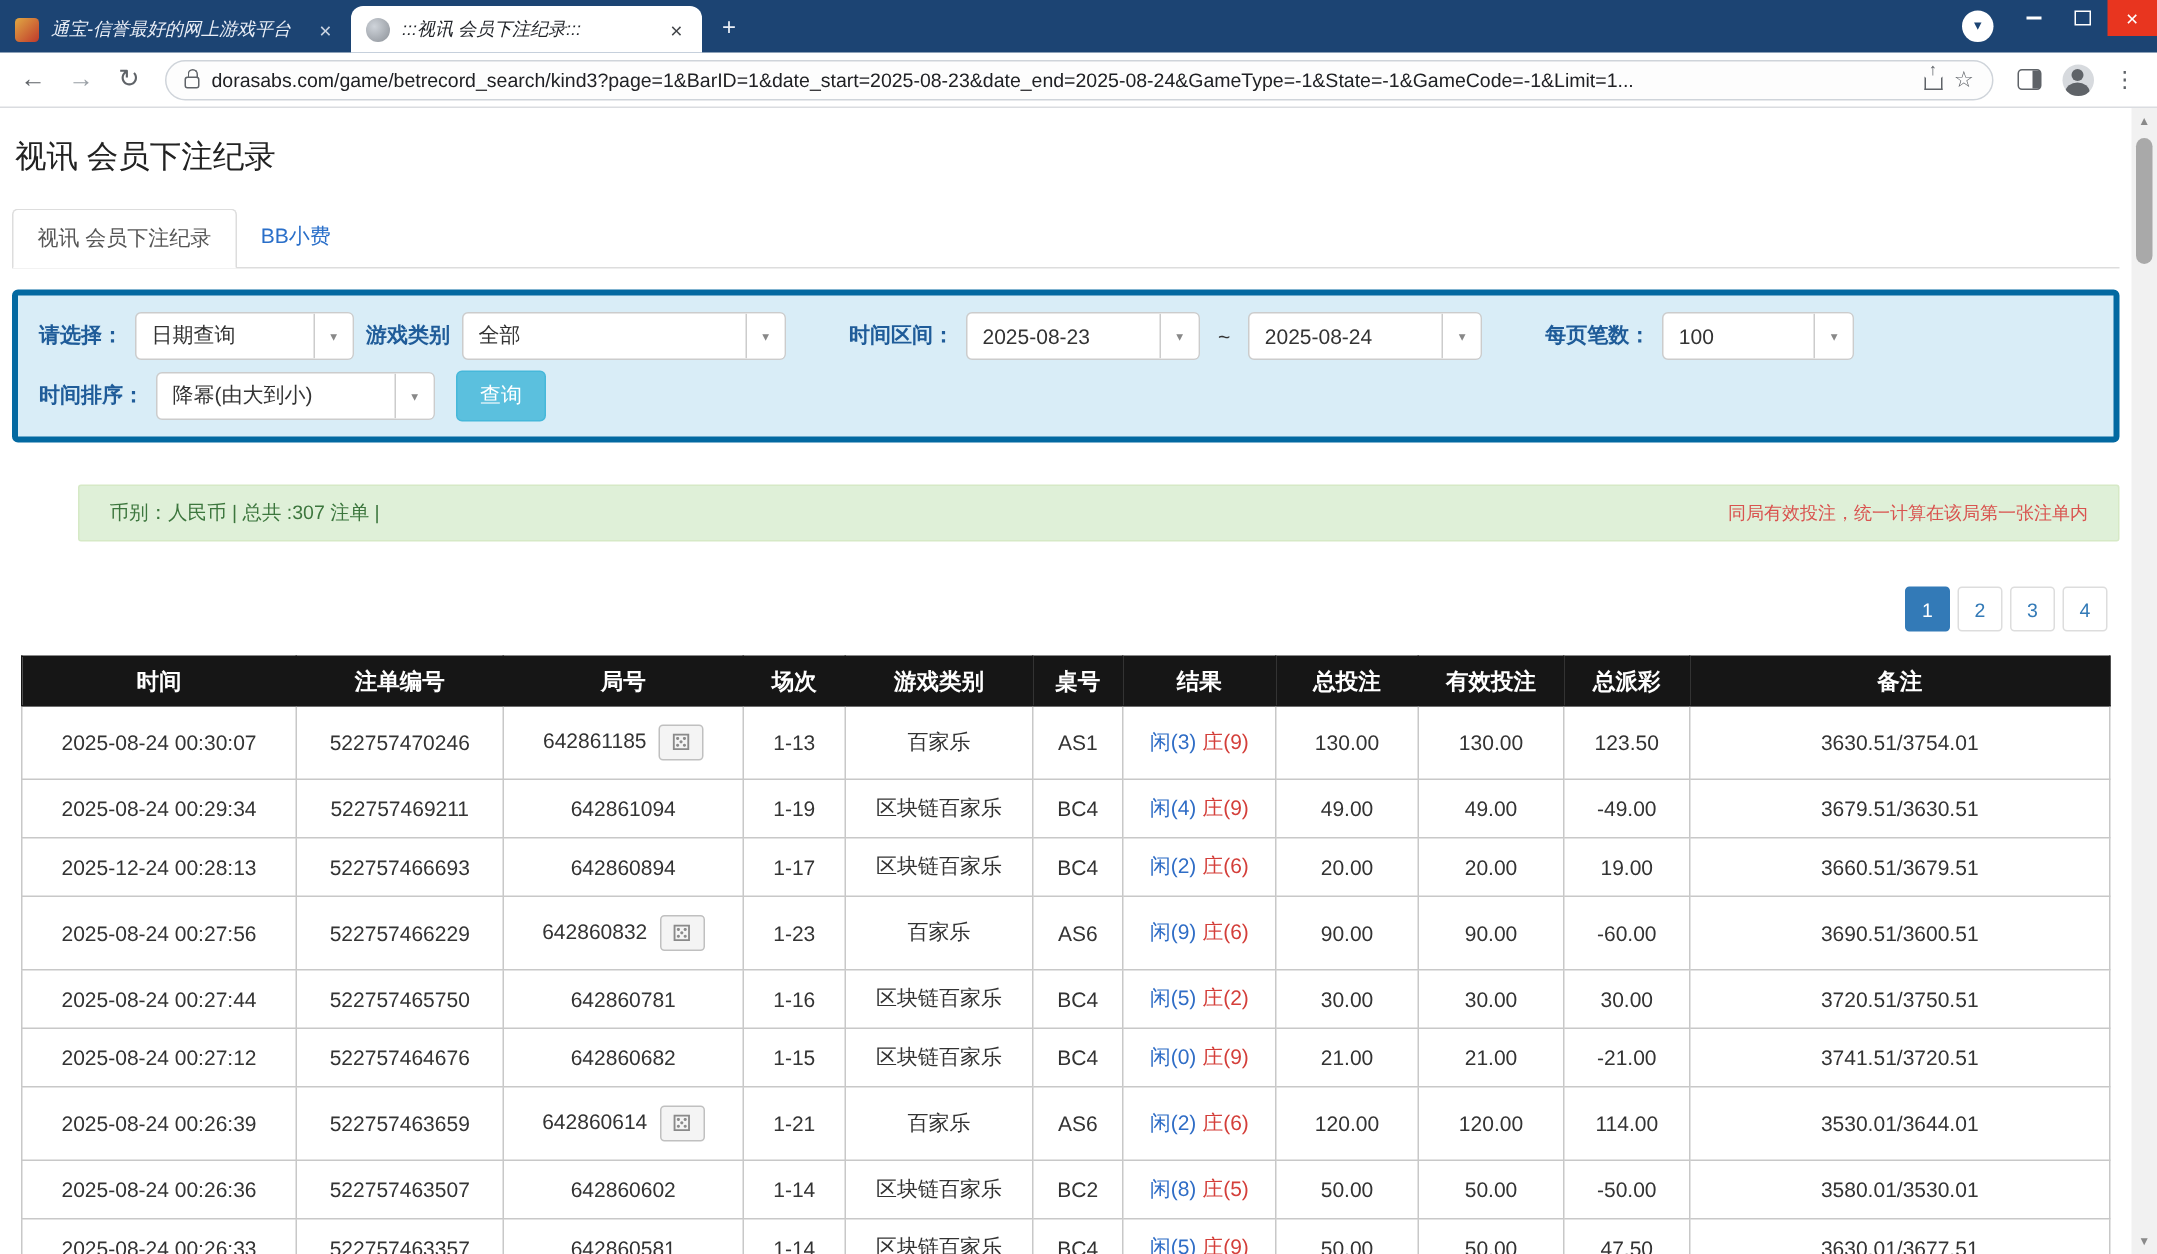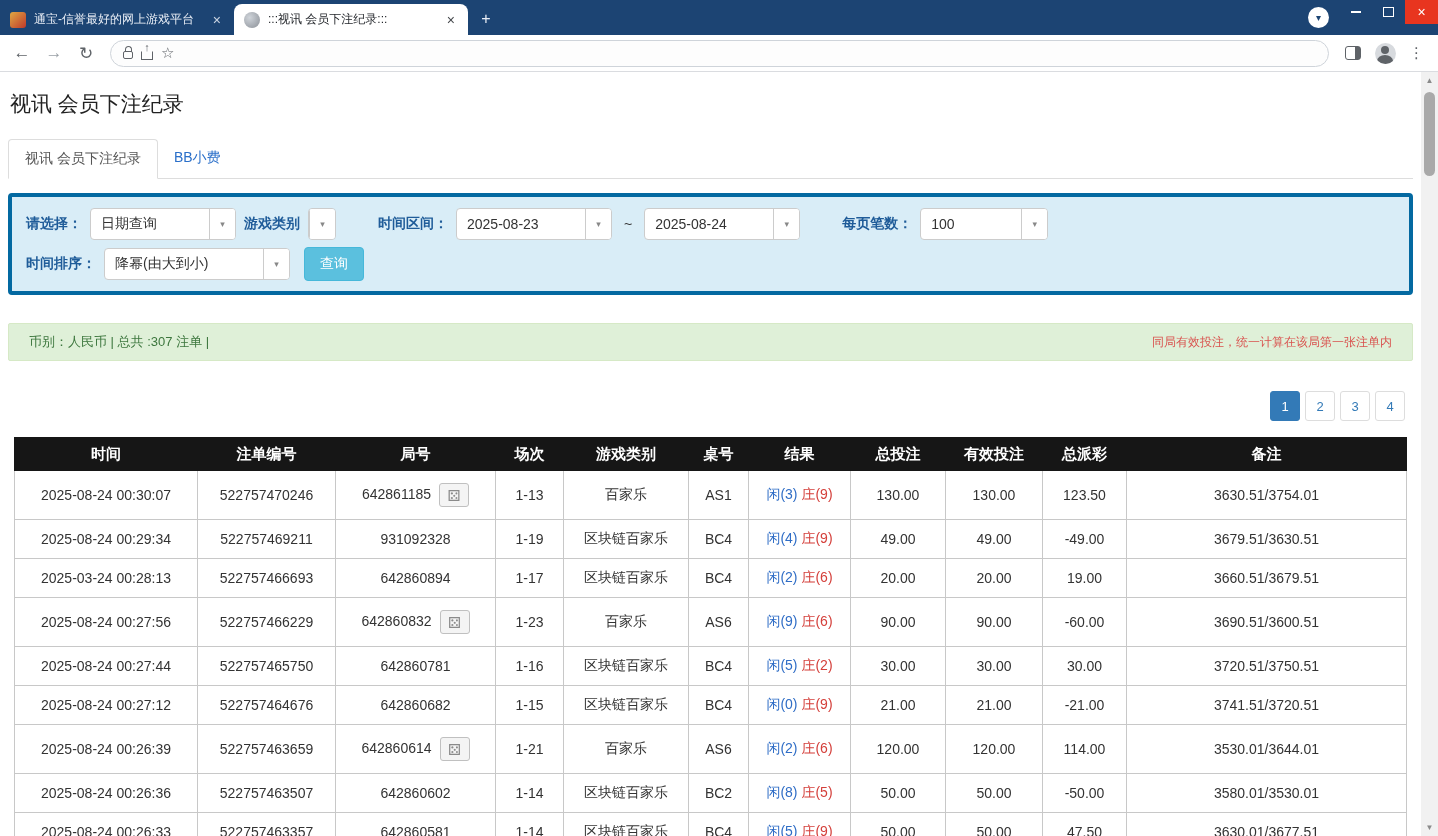--- a/index.html
+++ b/index.html
@@ -5,21 +5,21 @@
   * { box-sizing: border-box; margin: 0; padding: 0; }
   html,body { width:1438px; height:836px; overflow:hidden; }
   body { font-family:"Liberation Sans","DejaVu Sans",sans-serif; background:#fff; }
 
   
   .titlebar { height:35px; background:#1c4473; display:flex; align-items:flex-end; position:relative; }
   .tab { width:234px; height:31px; display:flex; align-items:center; gap:8px; padding:0 10px; font-size:12px; color:#e9eef6; cursor:pointer; }
   .tab.active { background:#fff; color:#1f2227; border-radius:8px 8px 0 0; }
   .tab .fav1 { width:16px; height:16px; border-radius:3px; background:linear-gradient(135deg,#e0a843,#c0392b); flex:0 0 auto; }
   .tab .fav2 { width:16px; height:16px; border-radius:50%; background:radial-gradient(circle at 35% 35%,#cfd4da,#8b9097); flex:0 0 auto; }
-  .tab .t-title { flex:1; overflow:hidden; white-space:nowrap; text-overflow:clip; }
+  .tab .t-title { flex:1; overflow:hidden; white-space:nowrap; text-overflow:clip;font-style:italic; }
   .tab .t-close { font-size:14px; line-height:1; opacity:.85; padding:1px 3px; border-radius:3px; }
   .newtab { width:24px; height:24px; border-radius:50%; color:#e9eef6; font-size:16px; display:flex; align-items:center; justify-content:center; margin:0 0 4px 6px; cursor:pointer; }
   .tb-right { position:absolute; right:0; top:0; height:100%; display:flex; align-items:center; }
   .chev-circle { width:21px; height:21px; border-radius:50%; background:#fff; color:#1c4473; font-size:10px; display:flex; align-items:center; justify-content:center; margin-right:10px; cursor:pointer; }
   .win-btn { width:33px; height:24px; display:flex; align-items:center; justify-content:center; color:#fff; align-self:flex-start; cursor:pointer; }
   .win-btn.min::before { content:""; width:10px; height:2px; background:#fff; }
   .win-btn.max::before { content:""; width:9px; height:8px; border:1.5px solid #fff; }
   .win-btn.close { background:#e8351f; font-size:14px; }
 
   .toolbar { height:37px; background:#fff; border-bottom:1px solid #dadce0; display:flex; align-items:center; padding:0 8px; gap:4px; }
@@ -64,21 +64,21 @@
   .combo .arrow { width:26px; border-left:1px solid #ccc; display:flex; align-items:center; justify-content:center; color:#888; font-size:9px; background:#fff; }
   .w-sel .val { width:118px; }
   .w-game .val { width:188px; }
   .w-date .val { width:128px; }
   .w-size .val { width:100px; }
   .w-sort .val { width:158px; }
   .tilde { font-size:14px; color:#333; padding:0 4px; }
   .gap { width:26px; }
   .btn-search { background:#5bc0de; border:1px solid #46b8da; color:#fff; font-size:14px; padding:7px 15px; border-radius:4px; cursor:pointer; margin-left:6px; }
 
-  .summary-bar { margin-top:28px; background:#dff0d8; border:1px solid #d6e9c6; height:38px; display:flex; align-items:center; justify-content:space-between; padding:0 20px; border-radius:2px; }
+  .summary-bar { margin-top:28px; background:#dff0d8; border:1px solid #d6e9c6; height:38px; display:flex; align-items:center; justify-content:space-between; padding:0 20px; border-radius:2px;margin-left:44px; }
   .summary-left { font-size:13px; color:#3c763d; }
   .summary-right { font-size:12px; color:#d9534f; }
 
   .pagination { display:flex; justify-content:flex-end; gap:5px; margin:30px 8px 0 0; }
   .page-btn { min-width:30px; height:30px; display:flex; align-items:center; justify-content:center; border:1px solid #ddd; border-radius:3px; font-size:13px; color:#337ab7; background:#fff; cursor:pointer; }
   .page-btn.active { background:#337ab7; border-color:#337ab7; color:#fff; }
 
   .table-wrap { margin:16px 6px 0; }
   table.bets { width:100%; border-collapse:collapse; table-layout:fixed; }
   table.bets th { background:#161616; color:#fff; font-size:15px; font-weight:bold; height:33px; border:1px solid #161616; text-align:center;font-family:Liberation Mono, monospace; }
@@ -113,20 +113,21 @@
     <div class="win-btn close">×</div>
   </div>
 </div>
 
 <div class="toolbar">
   <div class="nav-icon">←</div>
   <div class="nav-icon fwd">→</div>
   <div class="nav-icon">↻</div>
   <div class="omnibox">
     <span class="lock"></span>
+    <span class="url-text">dorasabs.com/game/betrecord_search/kind3?page=1&amp;BarID=1&amp;date_start=2025-08-23&amp;date_end=2025-08-24&amp;GameType=-1&amp;State=-1&amp;GameCode=-1&amp;Limit=1...</span>
     <span class="share-icon">
         <span class="up">↑</span>
       </span>
     <span class="star">☆</span>
   </div>
   <div class="nav-icon">
       <span class="panel-icon"></span>
     </div>
   <div class="nav-icon">
       <span class="avatar"></span>
@@ -146,20 +147,21 @@
 
       <div class="filter-panel">
         <div class="f-row">
           <span class="f-label">请选择：</span>
           <div class="combo w-sel">
             <span class="val">日期查询</span>
             <span class="arrow">▾</span>
           </div>
           <span class="f-label">游戏类别</span>
           <div class="combo w-game">
+            <span class="val">全部</span>
             <span class="arrow">▾</span>
           </div>
           <span class="gap"></span>
           <span class="f-label">时间区间：</span>
           <div class="combo w-date">
             <span class="val">2025-08-23</span>
             <span class="arrow">▾</span>
           </div>
           <span class="tilde">~</span>
           <div class="combo w-date">
@@ -237,32 +239,32 @@
                 <td>AS1</td>
                 <td><span class="player">闲(3)</span> <span class="banker">庄(9)</span></td>
                 <td class="link-blue">130.00</td>
                 <td>130.00</td>
                 <td>123.50</td>
                 <td>3630.51/3754.01</td>
               </tr>
               <tr>
                 <td>2025-08-24 00:29:34</td>
                 <td>522757469211</td>
-                <td><span>931092328</span></td>
+                <td><span>642861094</span></td>
                 <td>1-19</td>
                 <td>区块链百家乐</td>
                 <td>BC4</td>
                 <td><span class="player">闲(4)</span> <span class="banker">庄(9)</span></td>
                 <td class="link-blue">49.00</td>
                 <td>49.00</td>
                 <td class="neg">-49.00</td>
                 <td>3679.51/3630.51</td>
               </tr>
               <tr>
-                <td>2025-03-24 00:28:13</td>
+                <td>2025-12-24 00:28:13</td>
                 <td>522757466693</td>
                 <td><span>642860894</span></td>
                 <td>1-17</td>
                 <td>区块链百家乐</td>
                 <td>BC4</td>
                 <td><span class="player">闲(2)</span> <span class="banker">庄(6)</span></td>
                 <td class="link-blue">20.00</td>
                 <td>20.00</td>
                 <td>19.00</td>
                 <td>3660.51/3679.51</td>

